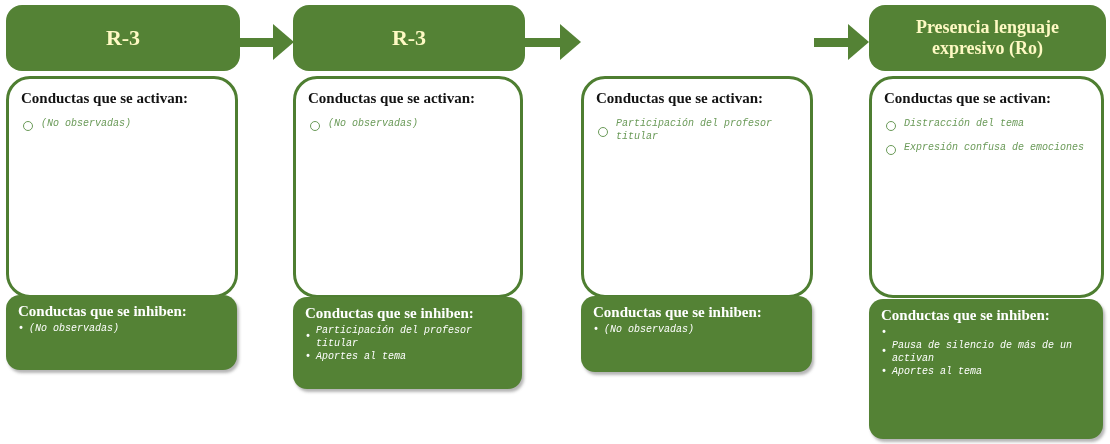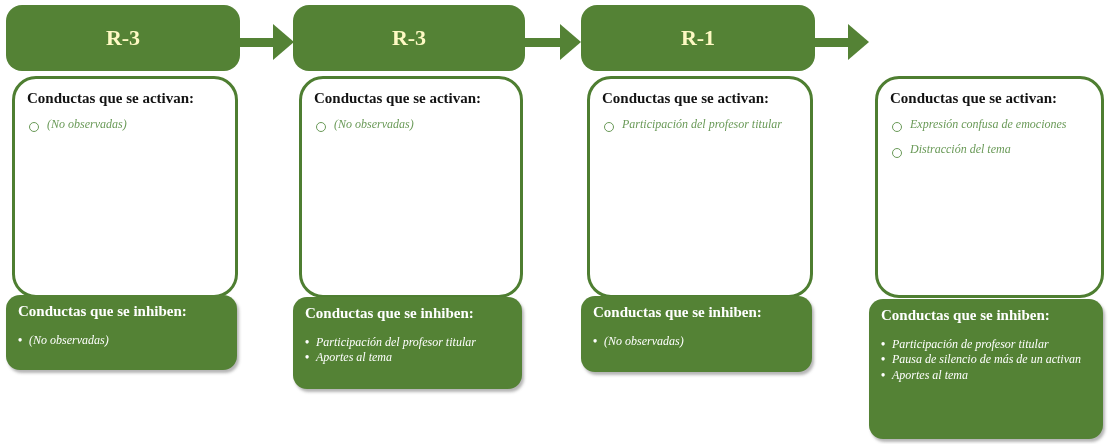--- a/index.html
+++ b/index.html
@@ -15,45 +15,45 @@
     position:absolute;top:5px;left:0;right:0;height:66px;
     background:#548235;
     border-radius:16px;
     display:flex;align-items:center;justify-content:center;
     color:#fef9c3;font-weight:bold;font-size:22px;
     text-align:center;line-height:1.15;
     padding:0 14px;box-sizing:border-box;
   }
   .stage-header.small{font-size:18px;}
   .activated-box{
-    position:absolute;top:76px;left:6px;right:2px;height:222px;
+    position:absolute;top:76px;left:0;right:2px;height:222px;
     background:#ffffff;
     border:3.5px solid #4e7e31;
     border-radius:24px;
     box-sizing:border-box;
     padding:10px 10px 8px 12px;
     z-index:1;
   }
   .inhibited-box{
     position:absolute;left:0;right:3px;
     background:#548235;
     border-radius:14px;
     box-sizing:border-box;
     padding:7px 10px 8px 12px;
     color:#ffffff;
     z-index:2;
     box-shadow:2px 3px 3px rgba(90,90,90,0.45);
   }
   .box-title{font-weight:bold;font-size:15px;line-height:1.25;}
   .activated-box .box-title{color:#131313;margin-bottom:9px;}
-  .inhibited-box .box-title{color:#ffffff;margin-bottom:12px;}
+  .inhibited-box .box-title{color:#ffffff;margin-bottom:1px;}
   ul.item-list{list-style:none;margin:0;padding:0;}
   ul.item-list li{
-    display:flex;align-items:flex-end;
-    font-style:italic;font-size:12px;line-height:1.3;
+    display:flex;align-items:center;
+    font-style:italic;font-size:10px;line-height:1.3;font-family:Liberation Mono, monospace;
   }
   .activated-box ul.item-list li{color:#6a9a58;margin:0 0 10px 2px;}
   .inhibited-box ul.item-list li{color:#ffffff;margin:0;}
   .circle-bullet{
     flex:0 0 auto;
     width:8px;height:8px;
     border:1.6px solid #6a9a58;
     border-radius:50%;
     margin:4px 8px 0 0;
   }
@@ -137,23 +137,20 @@
       </ul>
     </div>
   </div>
 
   <div class="flow-arrow" style="left:524px;width:57px;">
     <div class="shaft"></div>
     <div class="head"></div>
   </div>
 
   <div class="column" style="left:581px;width:234px;">
-    <div class="stage-header">
-      <span>R-1</span>
-    </div>
     <div class="activated-box">
       <div class="box-title">Conductas que se activan:</div>
       <ul class="item-list">
         <li>
           <span class="circle-bullet"></span>
           <span>Participación del profesor titular</span>
         </li>
       </ul>
     </div>
     <div class="inhibited-box" style="top:296px;height:76px;">
@@ -166,39 +163,41 @@
       </ul>
     </div>
   </div>
 
   <div class="flow-arrow" style="left:814px;width:55px;">
     <div class="shaft"></div>
     <div class="head"></div>
   </div>
 
   <div class="column" style="left:869px;width:237px;">
-    <div class="activated-box">
-      <div class="box-title">Conductas que se activan:</div>
-      <ul class="item-list">
+    <div class="stage-header small">
+      <span>Presencia lenguaje expresivo (Ro)</span>
+    </div>
+    <div class="activated-box">
+      <div class="box-title">Conductas que se activan:</div>
+      <ul class="item-list">
+        <li>
+          <span class="circle-bullet"></span>
+          <span>Distracción del tema</span>
+        </li>
         <li>
           <span class="circle-bullet"></span>
           <span>Expresión confusa de emociones</span>
         </li>
-        <li>
-          <span class="circle-bullet"></span>
-          <span>Distracción del tema</span>
-        </li>
       </ul>
     </div>
     <div class="inhibited-box" style="top:299px;height:140px;">
       <div class="box-title">Conductas que se inhiben:</div>
       <ul class="item-list">
         <li>
           <span class="dot-bullet">•</span>
-          <span>Participación de profesor titular</span>
         </li>
         <li>
           <span class="dot-bullet">•</span>
           <span>Pausa de silencio de más de un activan</span>
         </li>
         <li>
           <span class="dot-bullet">•</span>
           <span>Aportes al tema</span>
         </li>
       </ul>

